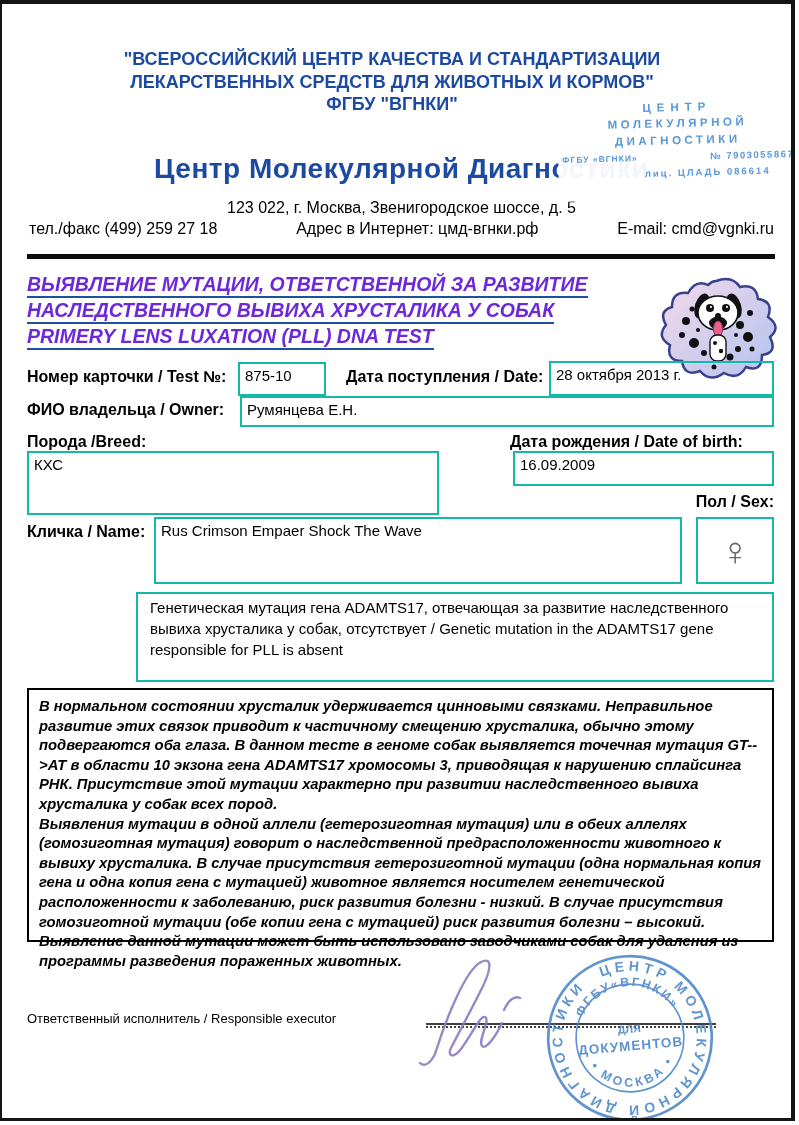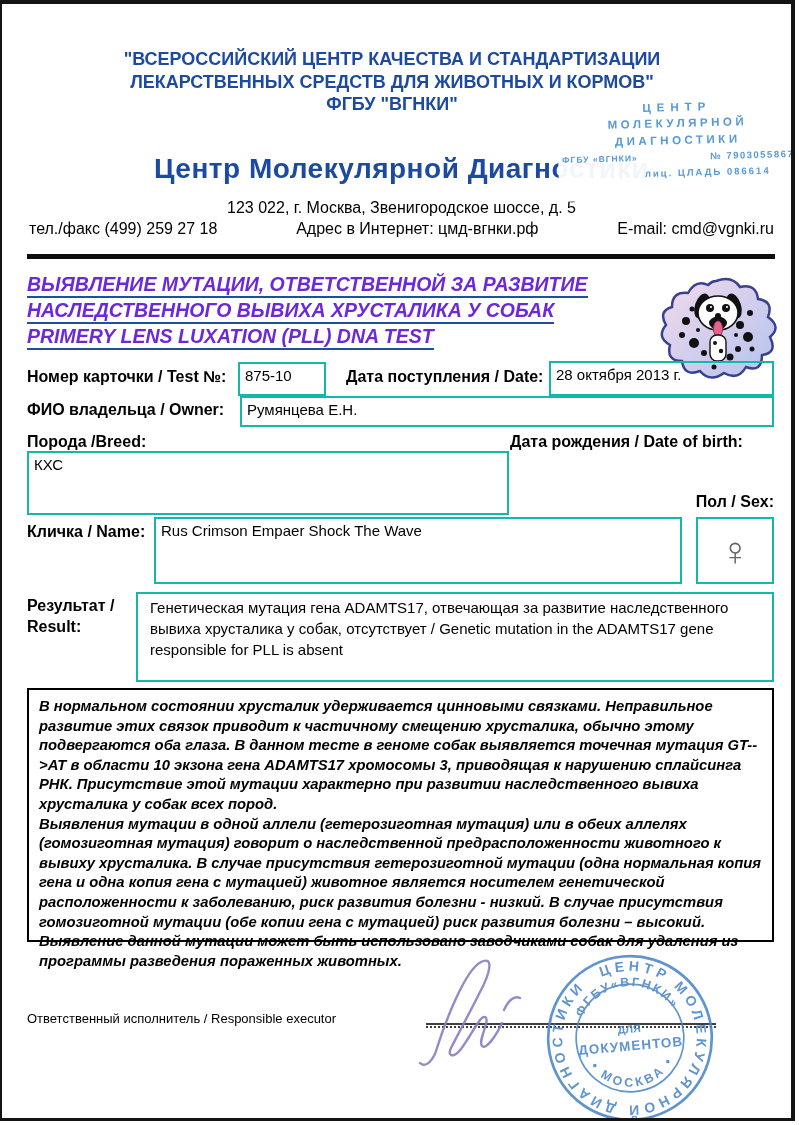--- a/index.html
+++ b/index.html
@@ -199,34 +199,31 @@
   <div class="abs box" style="left:236px; top:358px; width:88px; height:34px;">875-10</div>
   <div class="abs lbl" style="left:344px; top:364px;">Дата поступления / Date:</div>
   <div class="abs box" style="left:547px; top:357px; width:225px; height:35px;">28 октября 2013 г.</div>
 
   <div class="abs lbl" style="left:25px; top:397px;">ФИО владельца / Owner:</div>
   <div class="abs box" style="left:238px; top:392px; width:534px; height:31px;">Румянцева Е.Н.</div>
 
   <div class="abs lbl" style="left:25px; top:429px;">Порода  /Breed:</div>
   <div class="abs lbl" style="left:508px; top:429px;">Дата рождения / Date of birth:</div>
 
-  <div class="abs box" style="left:25px; top:447px; width:482px; height:64px;">КХС</div>
+  <div class="abs box" style="left:25px; top:447px; width:412px; height:64px;">КХС</div>
+  <div class="abs box" style="left:511px; top:447px; width:261px; height:35px;">16.09.2009</div>
 
   <div class="abs lbl" style="left:560px; top:489px; width:212px; text-align:right;">Пол / Sex:</div>
 
   <div class="abs lbl" style="left:25px; top:519px;">Кличка / Name:</div>
   <div class="abs box" style="left:152px; top:513px; width:528px; height:67px;">Rus Crimson Empaer Shock The Wave</div>
   <div class="abs box" style="left:694px; top:513px; width:78px; height:67px; padding:0;">
     <div class="sex-symbol">♀</div>
   </div>
 
-  <div class="abs lbl" style="left:25px; top:591px; line-height:21px;">
-    <div>Результат /</div>
-    <div>Result:</div>
-  </div>
   <div class="abs box" style="left:134px; top:588px; width:638px; height:90px; line-height:21px; padding:3px 12px;">Генетическая мутация гена ADAMTS17, отвечающая за развитие наследственного вывиха хрусталика  у собак, отсутствует / Genetic mutation in the ADAMTS17 gene responsible for PLL is absent</div>
 
   <div class="abs explain-box">
     <p>В нормальном состоянии хрусталик удерживается цинновыми связками. Неправильное развитие этих связок приводит к частичному смещению хрусталика, обычно этому подвергаются оба глаза. В данном тесте в геноме собак выявляется точечная мутация GT--&gt;AT в области 10 экзона гена ADAMTS17 хромосомы 3, приводящая к нарушению сплайсинга РНК. Присутствие этой мутации характерно при развитии наследственного вывиха хрусталика  у собак всех пород.</p>
     <p>Выявления мутации в одной аллели (гетерозиготная мутация) или в обеих аллелях (гомозиготная мутация) говорит о наследственной предрасположенности животного к вывиху хрусталика. В случае присутствия гетерозиготной мутации (одна нормальная копия гена и одна копия гена с мутацией) животное является носителем генетической расположенности к заболеванию, риск развития болезни - низкий. В случае присутствия гомозиготной мутации (обе копии гена с мутацией) риск развития болезни – высокий.</p>
     <p>Выявление данной мутации может быть использовано заводчиками собак для удаления из программы разведения пораженных животных.</p>
   </div>
 
   <div class="abs executor-label">Ответственный исполнитель / Responsible executor</div>
   <div class="abs sign-line"></div>

